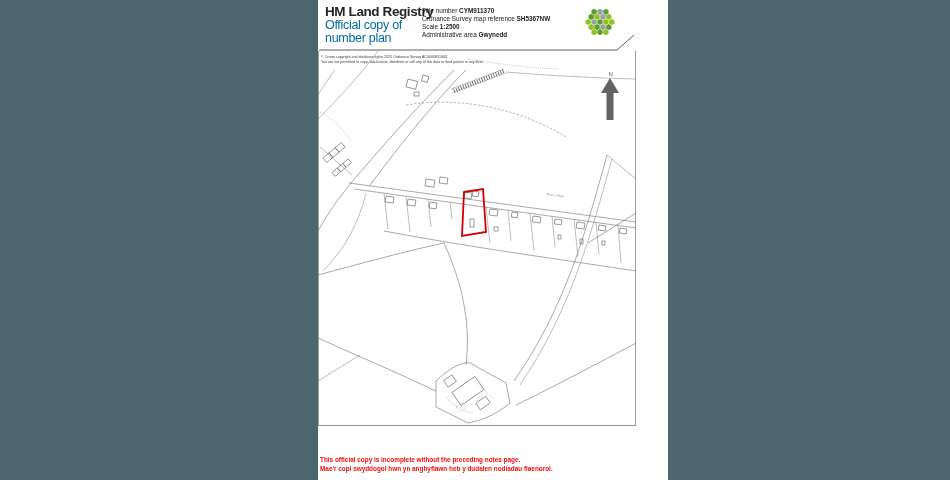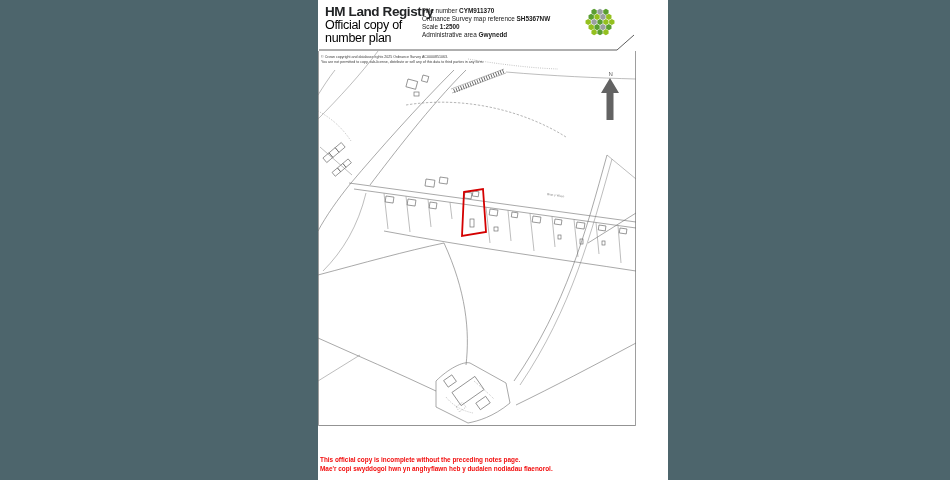--- a/index.html
+++ b/index.html
@@ -3,21 +3,21 @@
 <meta charset="utf-8">
 <style>
   html,body{margin:0;padding:0;}
   body{width:950px;height:480px;position:relative;overflow:hidden;
        font-family:"Liberation Sans", sans-serif;background:#4d656c;}
   .page{position:absolute;left:318px;top:0;width:350px;height:480px;background:#ffffff;}
   .hdr{position:absolute;left:0;top:0;width:319px;height:50px;}
   .brand{position:absolute;left:7px;top:4px;font-size:13.5px;font-weight:bold;
          color:#222426;letter-spacing:-0.4px;}
   .subtitle{position:absolute;left:7px;top:19px;font-size:12.5px;line-height:13px;
-            color:#000000;letter-spacing:-0.3px;}
+            color:#0369a1;letter-spacing:-0.3px;}
   .hdr-fields{position:absolute;left:104px;top:7px;font-size:6.4px;line-height:8px;color:#1a1a1a;}
   .hdr-fields b{font-weight:bold;}
   .logo{position:absolute;left:266px;top:6px;width:32px;height:32px;}
   .hdr-rule{position:absolute;left:0;top:0;width:319px;height:60px;pointer-events:none;}
   .mapwrap{position:absolute;left:0px;top:51px;width:318px;height:375px;}
   .footer{position:absolute;left:2px;top:456px;font-size:6.4px;line-height:8.6px;
           font-weight:bold;color:#f20d0d;}
   svg text{font-family:"Liberation Sans", sans-serif;}
   .mline{fill:none;stroke:#6e6e6e;stroke-width:0.6;}
   .mline2{fill:none;stroke:#7a7a7a;stroke-width:0.5;}

